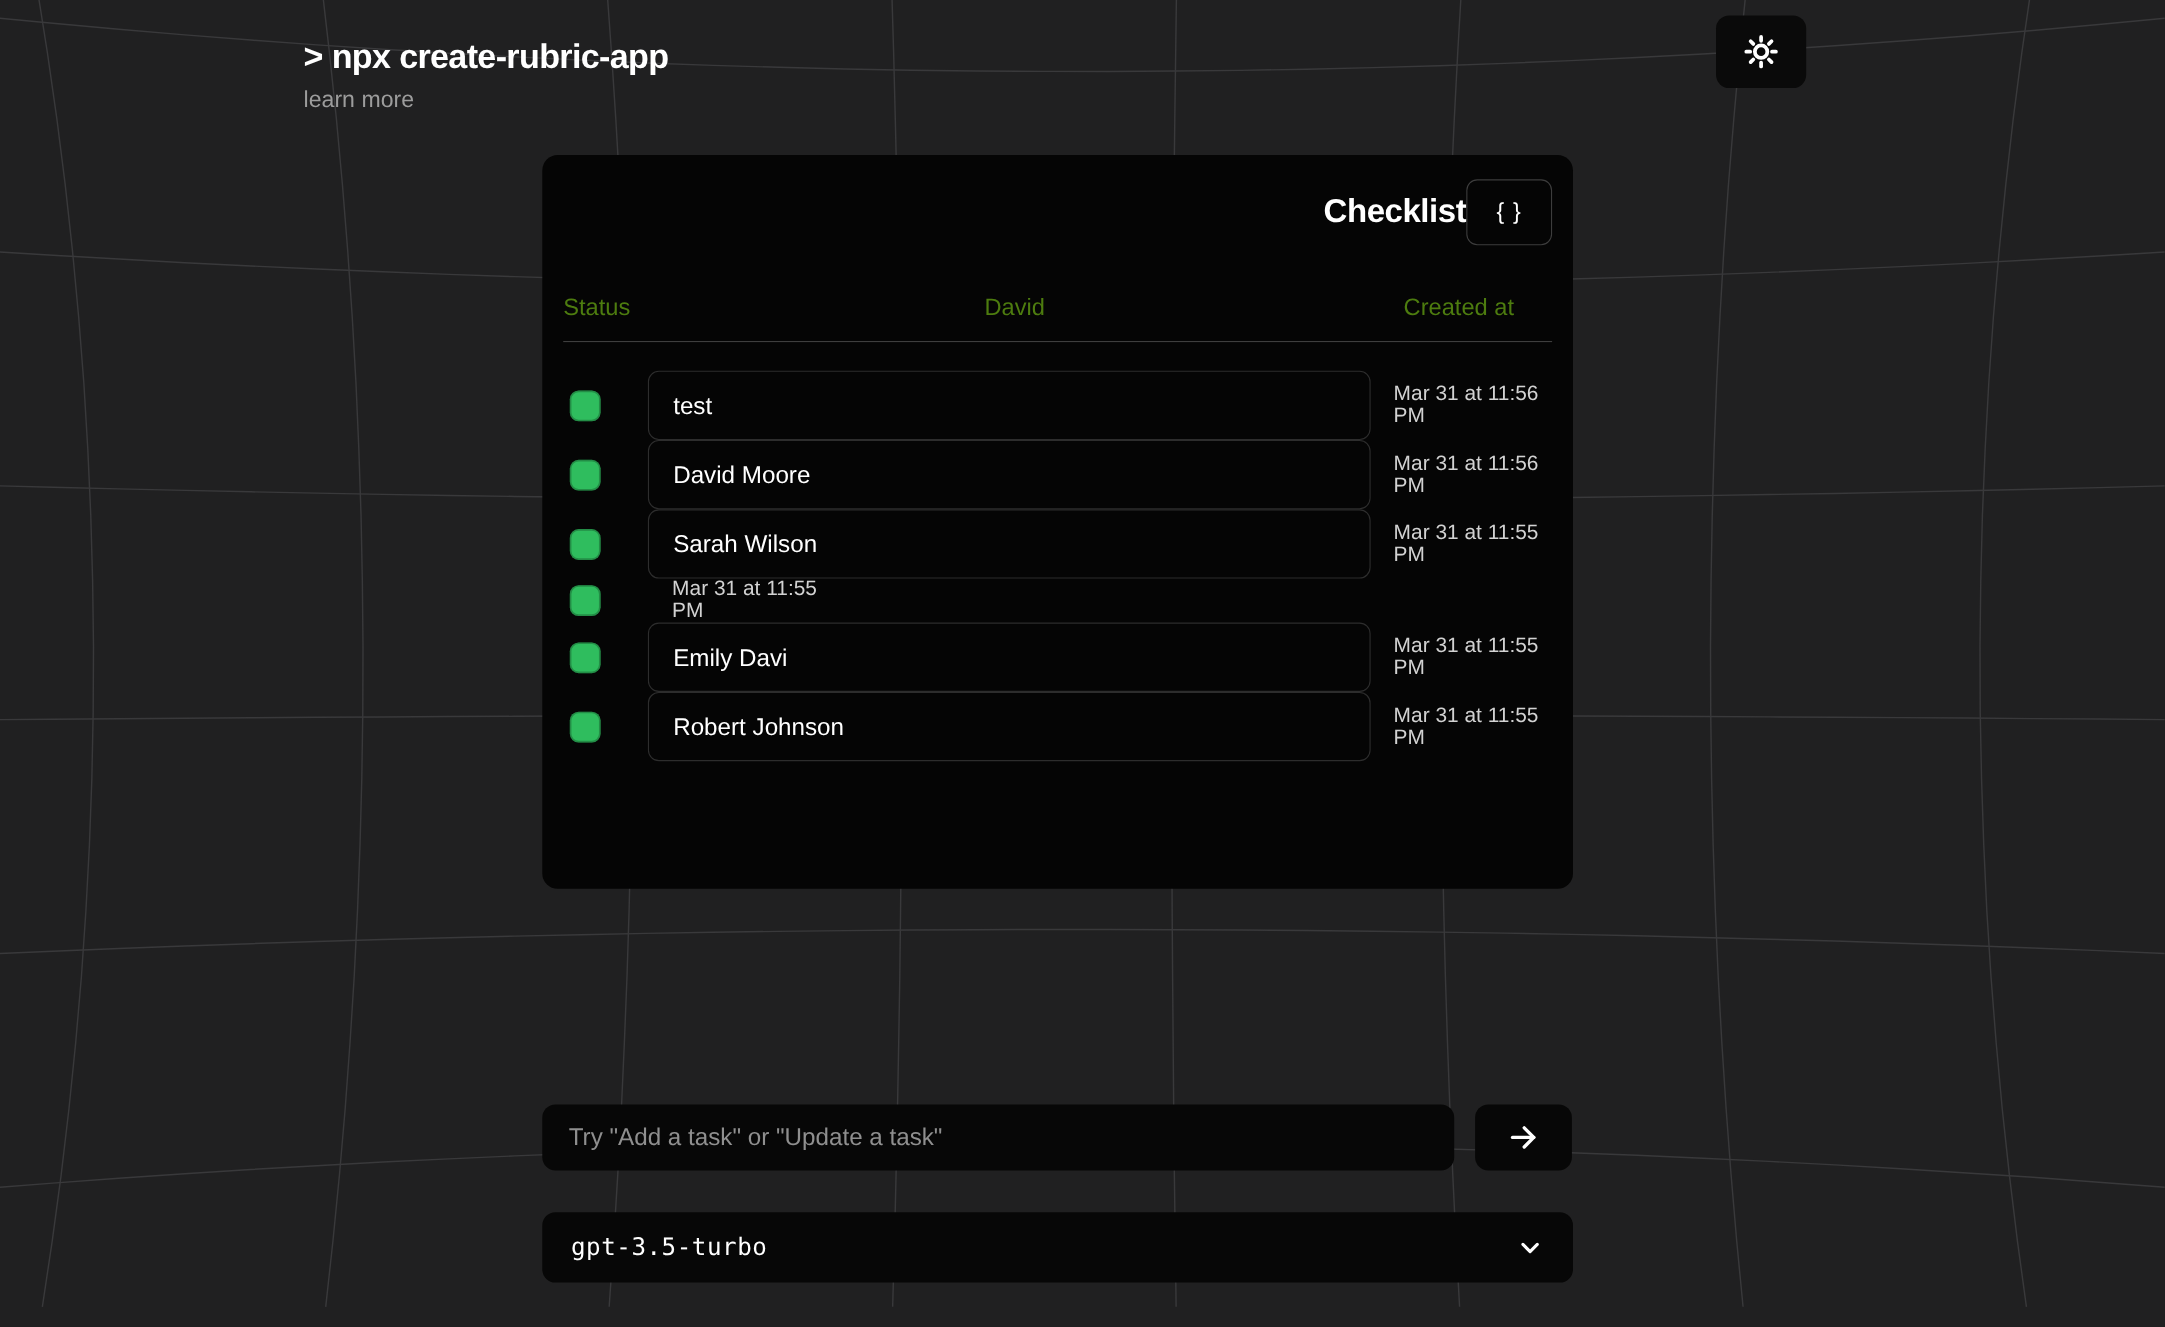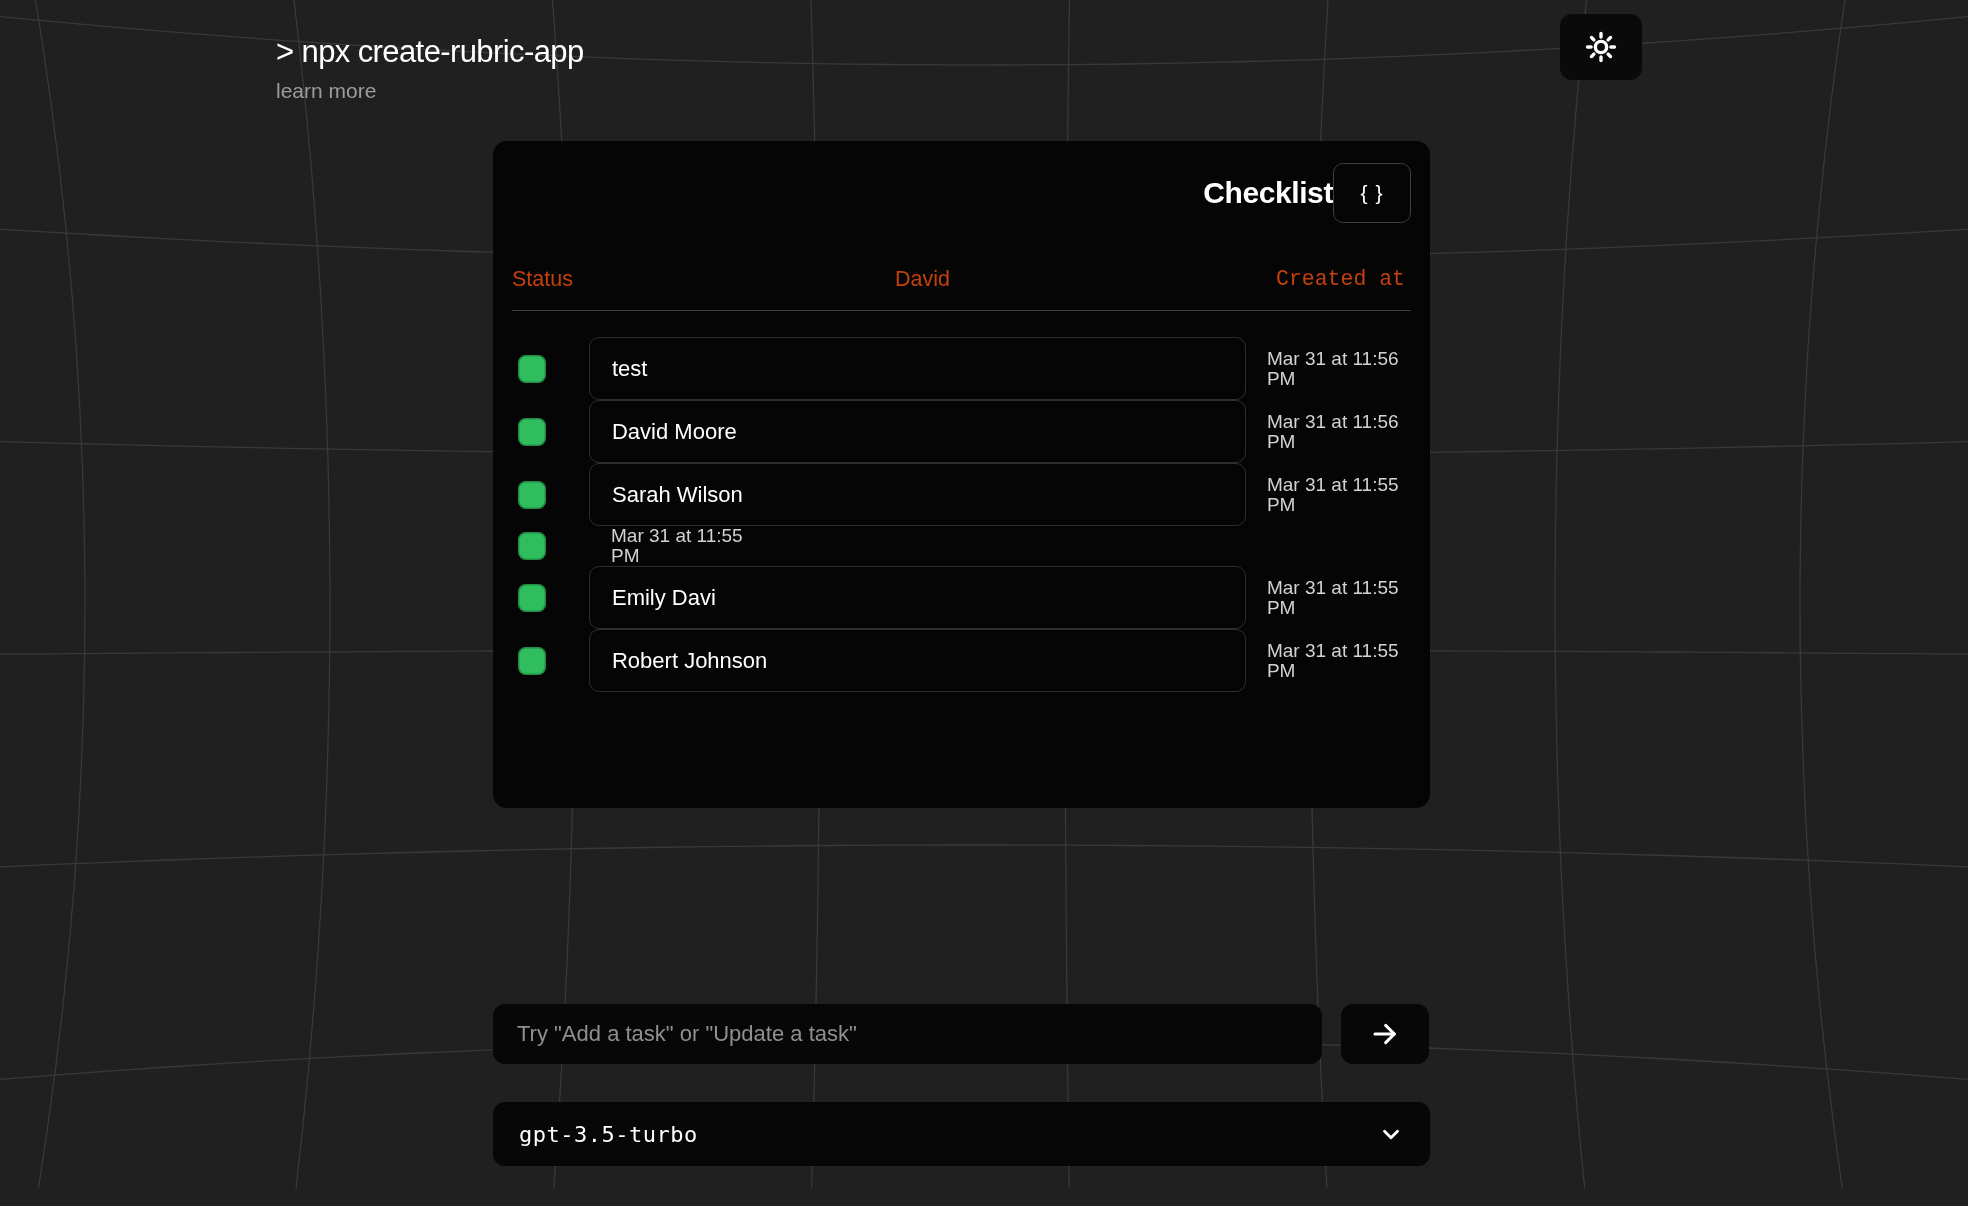--- a/index.html
+++ b/index.html
@@ -6,21 +6,21 @@
   body{
     width:1968px;height:1206px;position:relative;overflow:hidden;
     background:#202021;
     font-family:"Liberation Sans","DejaVu Sans",sans-serif;
     -webkit-font-smoothing:antialiased;
   }
   #bg-grid{position:absolute;left:0;top:0;width:1968px;height:1206px;}
 
   
   .hero{position:absolute;left:276px;top:34px;}
-  .hero-title{font-size:31px;font-weight:400;color:#ffffff;letter-spacing:-0.6px;margin:0;text-align:right;}
+  .hero-title{font-size:31px;font-weight:700;color:#ffffff;letter-spacing:-0.6px;margin:0;text-align:right;}
   .hero-sub{font-size:21px;color:#9c9c9c;margin-top:9px;cursor:pointer;}
 
   
   .theme-btn{
     position:absolute;left:1560px;top:14px;width:82px;height:66px;
     background:#0a0a0a;border-radius:12px;display:flex;align-items:center;justify-content:center;
     cursor:pointer;
   }
 
   
@@ -30,24 +30,24 @@
     padding:22px 19px;overflow:hidden;
   }
   .card-head{display:flex;align-items:center;justify-content:flex-end;height:60px;}
   .card-title{font-size:30px;font-weight:700;color:#ffffff;letter-spacing:-0.4px;}
   .code-btn{
     width:78px;height:60px;border:1.5px solid #3d3d3d;border-radius:10px;
     color:#ffffff;font-size:21px;display:flex;align-items:center;justify-content:center;
     box-sizing:border-box;cursor:pointer;letter-spacing:1px;background:transparent;
   }
 
-  .cols{display:flex;align-items:flex-start;margin-top:44px;font-size:21.5px;color:#c2410c;}
+  .cols{display:flex;align-items:flex-end;margin-top:44px;font-size:21.5px;color:#4d7c0f;}
   .col-status{width:78px;}
   .col-task{width:665px;text-align:center;}
-  .col-created{margin-left:21px;width:134px;font-family:Liberation Mono, monospace;}
+  .col-created{margin-left:21px;width:134px;}
 
   .divider{margin-top:18px;height:1px;background:#3e3e3e;width:100%;}
 
   .rows{margin-top:26px;display:flex;flex-direction:column;}
   .row{display:flex;align-items:center;}
   .cb-col{width:78px;display:flex;align-items:center;}
   .checkbox{
     width:28px;height:28px;border-radius:8px;background:#2fbd5e;margin-left:6px;
     box-shadow:inset 0 0 0 1.5px rgba(0,0,0,0.25);cursor:pointer;
   }

